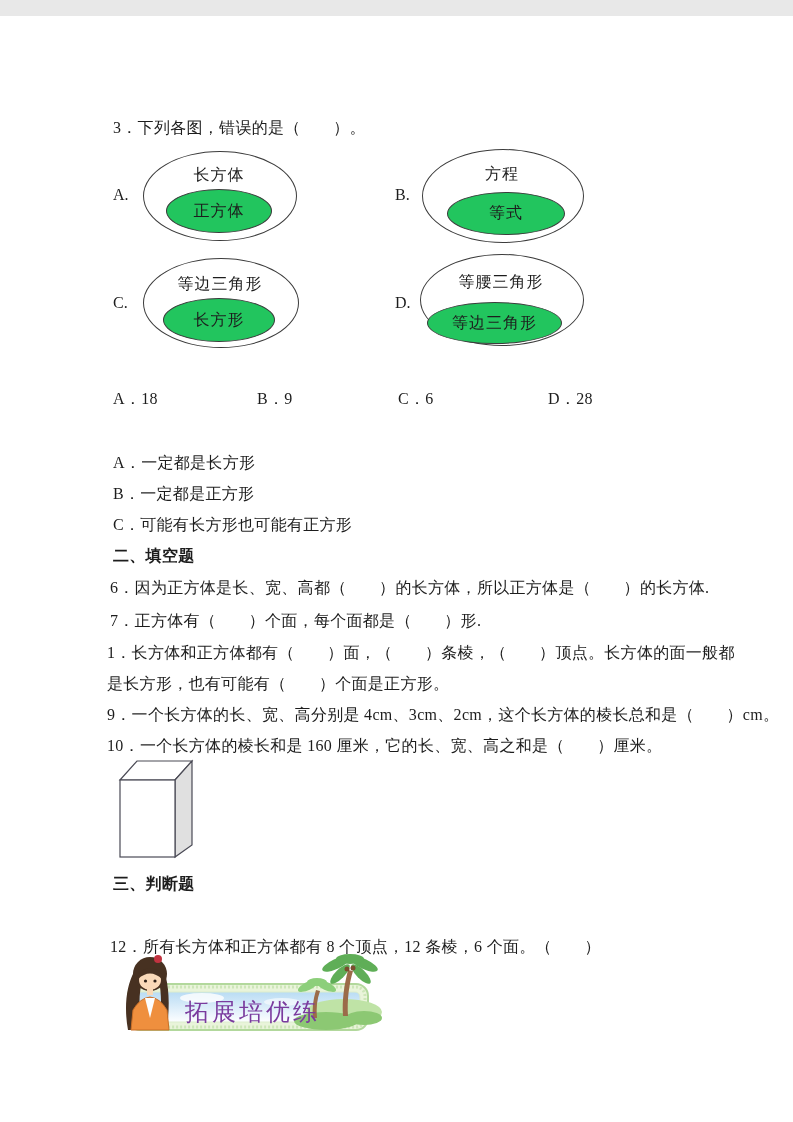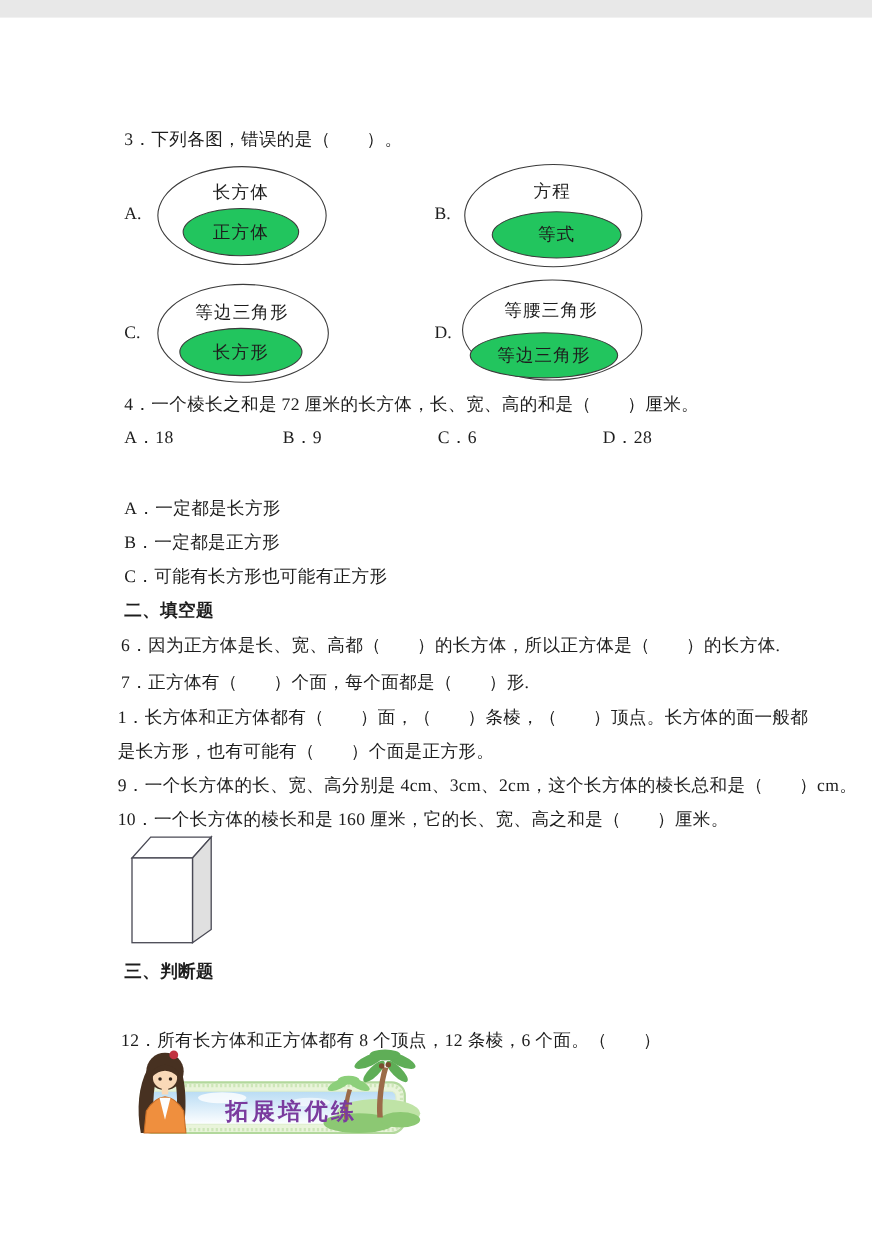--- a/index.html
+++ b/index.html
@@ -25,21 +25,21 @@
   }
   .venn-inner {
     position:absolute; border:1.5px solid #3c3c3c; border-radius:50%;
     display:flex; align-items:center; justify-content:center;
     font-size:16px; letter-spacing:1px; background:#22c55e;
   }
   .figure { position:absolute; }
   .banner-wrap { position:absolute; left:112px; top:936px; width:280px; height:80px; }
   .banner-title {
     position:absolute; left:73px; top:44px; width:140px;
-    text-align:right; font-size:21px; font-weight:bold;
+    text-align:left; font-size:24px; font-weight:normal;
     letter-spacing:3px; color:var(--banner-text,#7a3b9e);
   }
 </style>
 </head>
 <body>
 
 <div class="page">
 
   <div class="line" style="left:113px; top:101px;">3．下列各图，错误的是（　　）。</div>
 
@@ -72,21 +72,20 @@
 
   <div class="venn-group" style="left:395px; top:238px; width:190px; height:92px;">
     <span class="venn-label" style="left:0; top:40px;">D.</span>
     <div class="venn-outer" style="left:25px; top:0; width:162px; height:90px;"></div>
     <div class="venn-outer-text" style="left:25px; top:18px; width:162px;">等腰三角形</div>
     <div class="venn-inner" style="left:32px; top:48px; width:133px; height:40px;">
       <span>等边三角形</span>
     </div>
   </div>
 
-  <div class="line" style="left:113px; top:342px;">4．一个棱长之和是 72 厘米的长方体，长、宽、高的和是（　　）厘米。</div>
   <div class="line" style="left:113px; top:372px;">A．18</div>
   <div class="line" style="left:257px; top:372px;">B．9</div>
   <div class="line" style="left:398px; top:372px;">C．6</div>
   <div class="line" style="left:548px; top:372px;">D．28</div>
 
   <div class="line" style="left:113px; top:436px;">A．一定都是长方形</div>
   <div class="line" style="left:113px; top:467px;">B．一定都是正方形</div>
   <div class="line" style="left:113px; top:498px;">C．可能有长方形也可能有正方形</div>
 
   <div class="line bold" style="left:113px; top:529px;">二、填空题</div>

